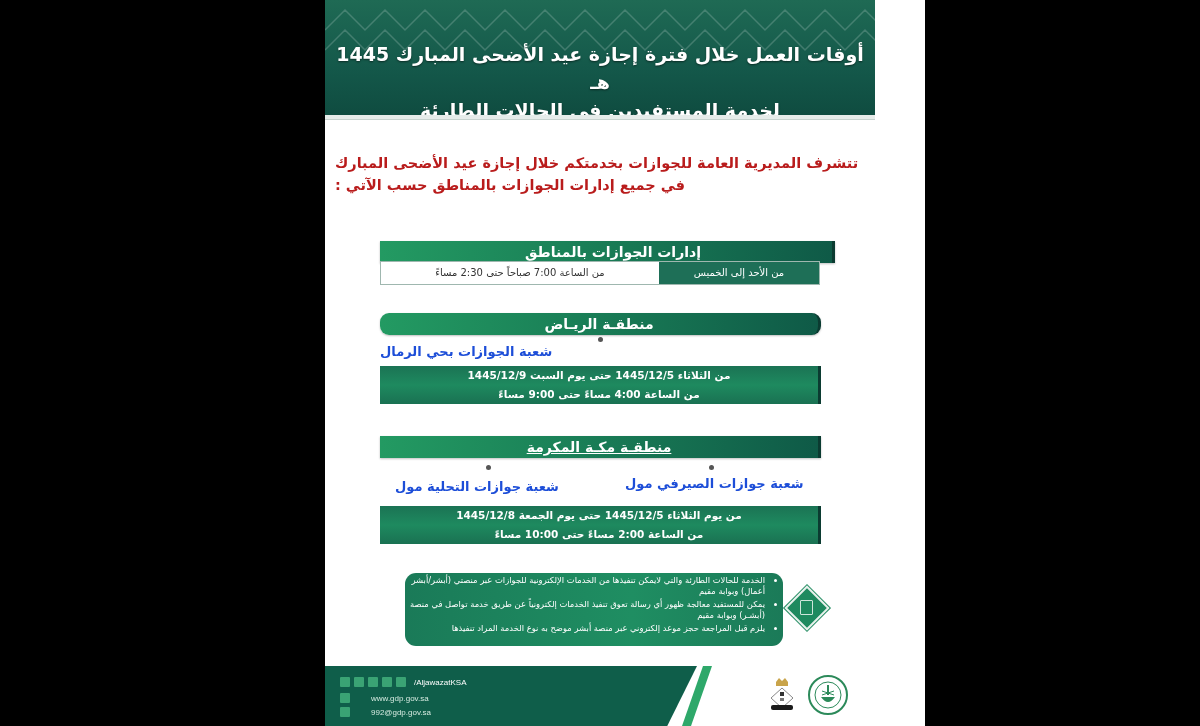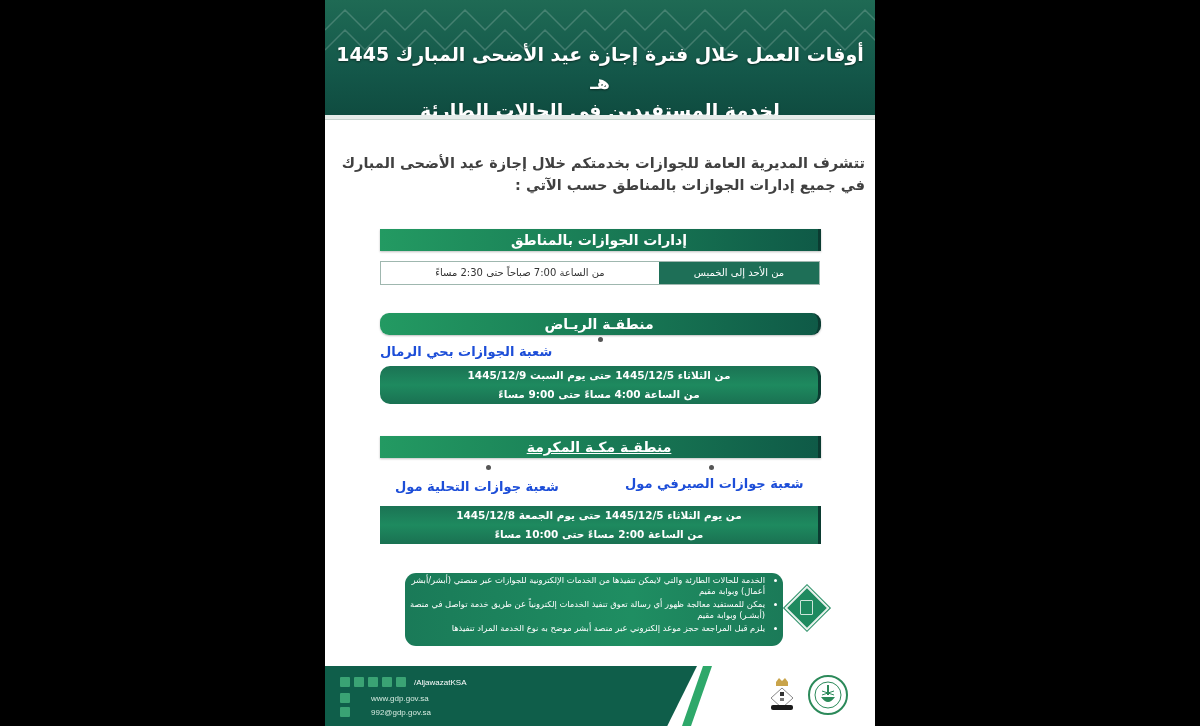--- a/index.html
+++ b/index.html
@@ -1,22 +1,22 @@
 <!DOCTYPE html>
 <html><head>
 <meta charset="utf-8">
 <style>
   html,body{margin:0;padding:0;}
   body{width:1200px;height:726px;background:#000;position:relative;overflow:hidden;font-family:"DejaVu Sans",sans-serif;}
-  .poster{position:absolute;left:325px;top:0;width:550px;height:726px;background:#fff;overflow:hidden;}
+  .poster{position:absolute;left:325px;top:0;width:600px;height:726px;background:#fff;overflow:hidden;}
   .header{position:absolute;left:0;top:0;width:550px;height:115px;background:linear-gradient(180deg,#1f6a54 0%,#14584a 60%,#0f4c40 100%);overflow:hidden;}
   .header .pattern{position:absolute;left:0;top:0;width:100%;height:60px;opacity:.18;}
   .header-title{position:absolute;left:0;right:0;top:40px;text-align:center;direction:rtl;color:#fff;font-weight:bold;font-size:19px;line-height:28px;text-shadow:0 1px 2px rgba(0,0,0,.5);}
   .header-rule{position:absolute;left:0;top:115px;width:550px;height:4px;background:#e6ecea;border-bottom:1px solid #c7d3cf;}
-  .intro{position:absolute;left:10px;right:10px;top:152px;text-align:right;direction:rtl;color:#404040;font-size:14.5px;line-height:22px;font-weight:bold;}
+  .intro{position:absolute;left:10px;right:10px;top:152px;text-align:left;direction:rtl;color:#b91c1c;font-size:14.5px;line-height:22px;font-weight:bold;}
   .bar{position:absolute;left:55px;width:438px;height:22px;background:linear-gradient(90deg,#239a62 0%,#1a7f57 45%,#0f5a47 100%);border-right:3px solid #0b3b31;color:#fff;text-align:center;direction:rtl;font-weight:bold;font-size:14px;line-height:22px;box-shadow:0 1px 2px rgba(0,0,0,.25);}
   .row{position:absolute;left:55px;width:438px;height:22px;border:1px solid #9fb7af;background:#fff;display:flex;direction:rtl;}
   .row .day{width:160px;background:#1e6f57;color:#fff;font-size:10px;line-height:22px;text-align:center;}
   .row .time{flex:1;color:#333;font-size:10px;line-height:22px;text-align:center;}
   .branch{position:absolute;direction:rtl;color:#1d4ed8;font-weight:bold;font-size:13px;line-height:18px;text-align:left;}
   .dot{position:absolute;width:5px;height:5px;border-radius:50%;background:#555;}
   .schedule{position:absolute;left:55px;width:438px;height:38px;background:linear-gradient(180deg,#1b7354 0%,#1e8a5f 50%,#1a7152 100%);border-right:3px solid #0b3b31;color:#fff;direction:rtl;text-align:center;font-size:10.5px;line-height:19px;font-weight:bold;}
   .notes{position:absolute;left:80px;width:378px;top:573px;height:73px;background:linear-gradient(90deg,#1a7a58 0%,#1f8e62 60%,#1b7a58 100%);border-radius:11px;color:#fff;direction:rtl;font-size:8.4px;line-height:11px;padding:2px 8px 2px 4px;box-sizing:border-box;}
   .notes ul{margin:0;padding:0 10px 0 0;}
   .notes li{margin:0 0 2px 0;}
@@ -50,30 +50,30 @@
       <div>لخدمة المستفيدين في الحالات الطارئة</div>
     </div>
   </div>
   <div class="header-rule"></div>
 
   <div class="intro">
     <div>تتشرف المديرية العامة للجوازات بخدمتكم خلال إجازة عيد الأضحى المبارك</div>
     <div>في جميع إدارات الجوازات بالمناطق حسب الآتي :</div>
   </div>
 
-  <div class="bar" style="top:229px;">إدارات الجوازات بالمناطق</div>
+  <div class="bar" style="top:241px;padding-left:14px;">إدارات الجوازات بالمناطق</div>
   <div class="row" style="top:261px;">
     <div class="day">من الأحد إلى الخميس</div>
     <div class="time">من الساعة 7:00 صباحاً حتى 2:30 مساءً</div>
   </div>
 
   <div class="bar" style="top:313px;border-radius:9px;">منطقـة الريـاض</div>
   <div class="dot" style="left:273px;top:337px;"></div>
   <div class="branch" style="left:55px;width:438px;top:343px;">شعبة الجوازات بحي الرمال</div>
-  <div class="schedule" style="top:366px;border-radius:10px;">
+  <div class="schedule" style="top:366px;">
     <div>من الثلاثاء 1445/12/5 حتى يوم السبت 1445/12/9</div>
     <div>من الساعة 4:00 مساءً حتى 9:00 مساءً</div>
   </div>
 
   <div class="bar" style="top:436px;text-decoration:underline;">منطقـة مكـة المكرمة</div>
   <div class="dot" style="left:384px;top:465px;"></div>
   <div class="dot" style="left:161px;top:465px;"></div>
   <div class="branch" style="left:70px;width:200px;top:478px;">شعبة جوازات التحلية مول</div>
   <div class="branch" style="left:300px;width:200px;top:475px;">شعبة جوازات الصيرفي مول</div>
   <div class="schedule" style="top:506px;">

